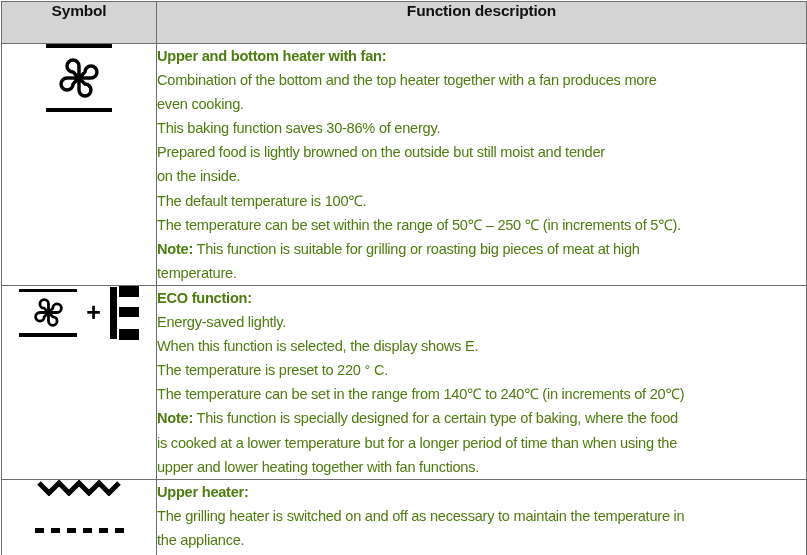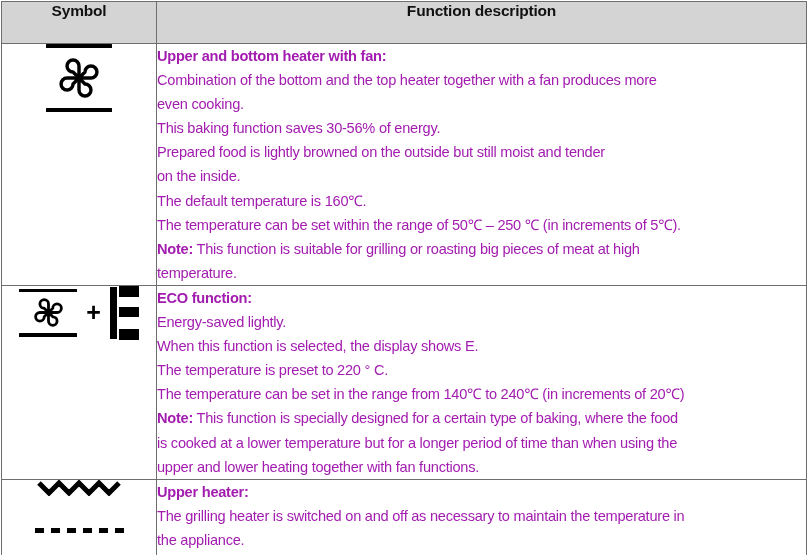--- a/index.html
+++ b/index.html
@@ -60,21 +60,21 @@
   td.desc-cell {
     width: 649px;
     padding: 5px 7px 4px 8px;
   }
 
   .desc-line {
     font-size: 14.6px;
     line-height: 24.1px;
     white-space: nowrap;
     letter-spacing: -0.25px;
-    color: #a21caf;
+    color: #4d7c0f;
   }
   .desc-line.bold { font-weight: bold; }
   .desc-line .lead { font-weight: bold; text-align: center; }
 
   
   .sym-box {
     display: flex;
     align-items: center;
     justify-content: center;
     width: 100%;
@@ -183,24 +183,24 @@
                 </svg>
               </span>
               <span class="bar"></span>
             </div>
           </div>
         </td>
         <td class="desc-cell">
           <div class="desc-line bold">Upper and bottom heater with fan:</div>
           <div class="desc-line">Combination of the bottom and the top heater together with a fan produces more</div>
           <div class="desc-line">even cooking.</div>
-          <div class="desc-line">This baking function saves 30-56% of energy.</div>
+          <div class="desc-line">This baking function saves 30-86% of energy.</div>
           <div class="desc-line">Prepared food is lightly browned on the outside but still moist and tender</div>
           <div class="desc-line">on the inside.</div>
-          <div class="desc-line">The default temperature is 160℃.</div>
+          <div class="desc-line">The default temperature is 100℃.</div>
           <div class="desc-line">The temperature can be set within the range of 50℃ – 250 ℃ (in increments of 5℃).</div>
           <div class="desc-line"><span class="lead">Note:</span><span> This function is suitable for grilling or roasting big pieces of meat at high</span></div>
           <div class="desc-line">temperature.</div>
         </td>
       </tr>
 
       <tr>
         <td class="symbol-cell">
           <div class="sym-box">
             <div class="eco-combo">

